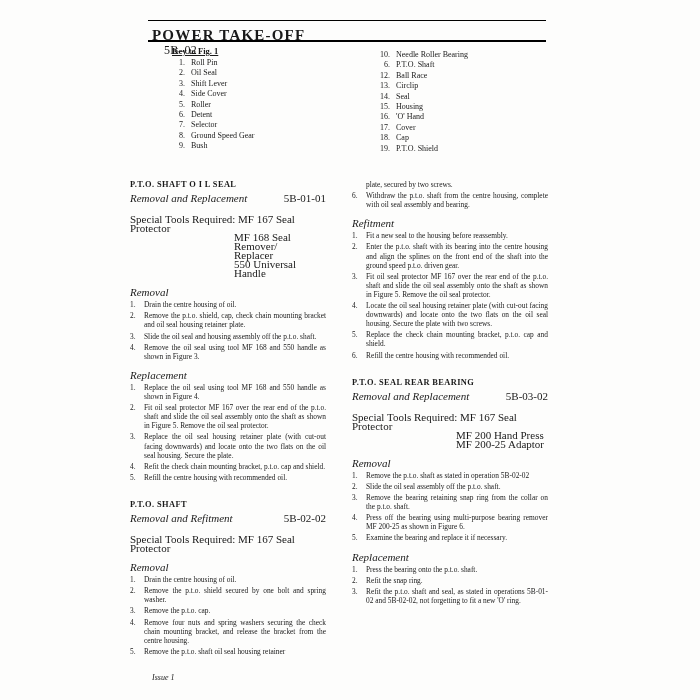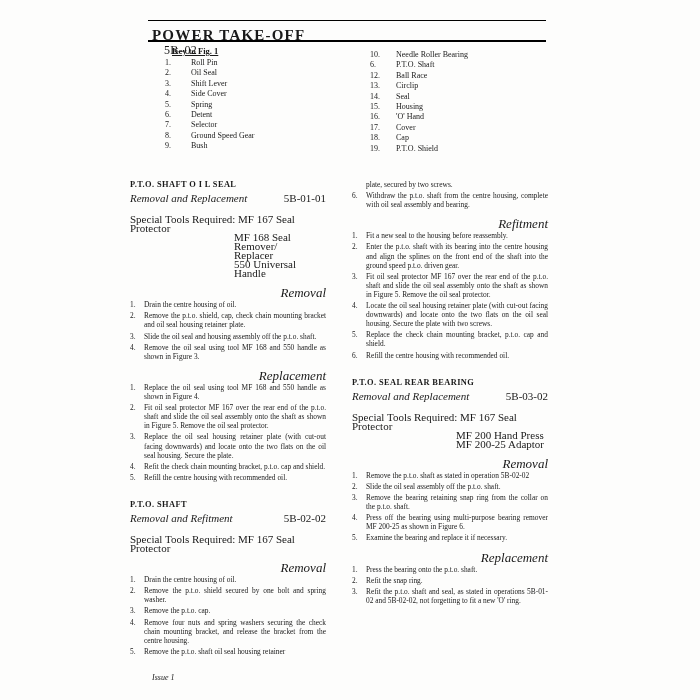--- a/index.html
+++ b/index.html
@@ -61,20 +61,21 @@
     position: absolute;
     font-size: 8px;
     line-height: 10.4px;
   }
   .key-col.left { left: 165px; top: 58px; }
   .key-col.right { left: 370px; top: 50px; }
   .key-row { white-space: nowrap; }
   .key-row .n {
     display: inline-block;
     width: 20px;
+    text-align: right;
     padding-right: 6px;
   }
   
   .col {
     position: absolute;
     width: 196px;
     font-size: 7.4px;
     line-height: 9.1px;
   }
   .col.left { left: 130px; top: 180px; }
@@ -94,26 +95,25 @@
   }
   .rr-line .code { font-style: normal; padding-left: 8px; }
   .tools {
     margin: 12px 0 7px 0;
     font-size: 11px;
     line-height: 9px;
   }
   .tools .t-lead { }
   .tools .t-ind2 { margin-left: 104px; display: block; }
   h4.minihead {
-    font-size: 13px;
+    font-size: 11px;
     font-style: italic;
     font-weight: normal;
     margin: 10px 0 3px 0;
     text-decoration: none;
-    text-align: right;
   }
   ol.steps {
     margin: 0 0 9px 0;
     padding: 0;
     list-style: none;
   }
   ol.steps li {
     position: relative;
     padding-left: 14px;
     margin-bottom: 2px;
@@ -150,21 +150,21 @@
   <div class="sect-title">POWER  TAKE-OFF</div>
   <div class="hdr-rule-bot"></div>
 
   <div class="key-title">Key to Fig. 1</div>
 
   <div class="key-col left">
     <div class="key-row"><span class="n">1.</span><span>Roll Pin</span></div>
     <div class="key-row"><span class="n">2.</span><span>Oil Seal</span></div>
     <div class="key-row"><span class="n">3.</span><span>Shift Lever</span></div>
     <div class="key-row"><span class="n">4.</span><span>Side Cover</span></div>
-    <div class="key-row"><span class="n">5.</span><span>Spring</span></div>
+    <div class="key-row"><span class="n">5.</span><span>Roller</span></div>
     <div class="key-row"><span class="n">6.</span><span>Detent</span></div>
     <div class="key-row"><span class="n">7.</span><span>Selector</span></div>
     <div class="key-row"><span class="n">8.</span><span>Ground Speed Gear</span></div>
     <div class="key-row"><span class="n">9.</span><span>Bush</span></div>
   </div>
 
   <div class="key-col right">
     <div class="key-row"><span class="n">10.</span><span>Needle Roller Bearing</span></div>
     <div class="key-row"><span class="n">6.</span><span>P.T.O. Shaft</span></div>
     <div class="key-row"><span class="n">12.</span><span>Ball Race</span></div>

